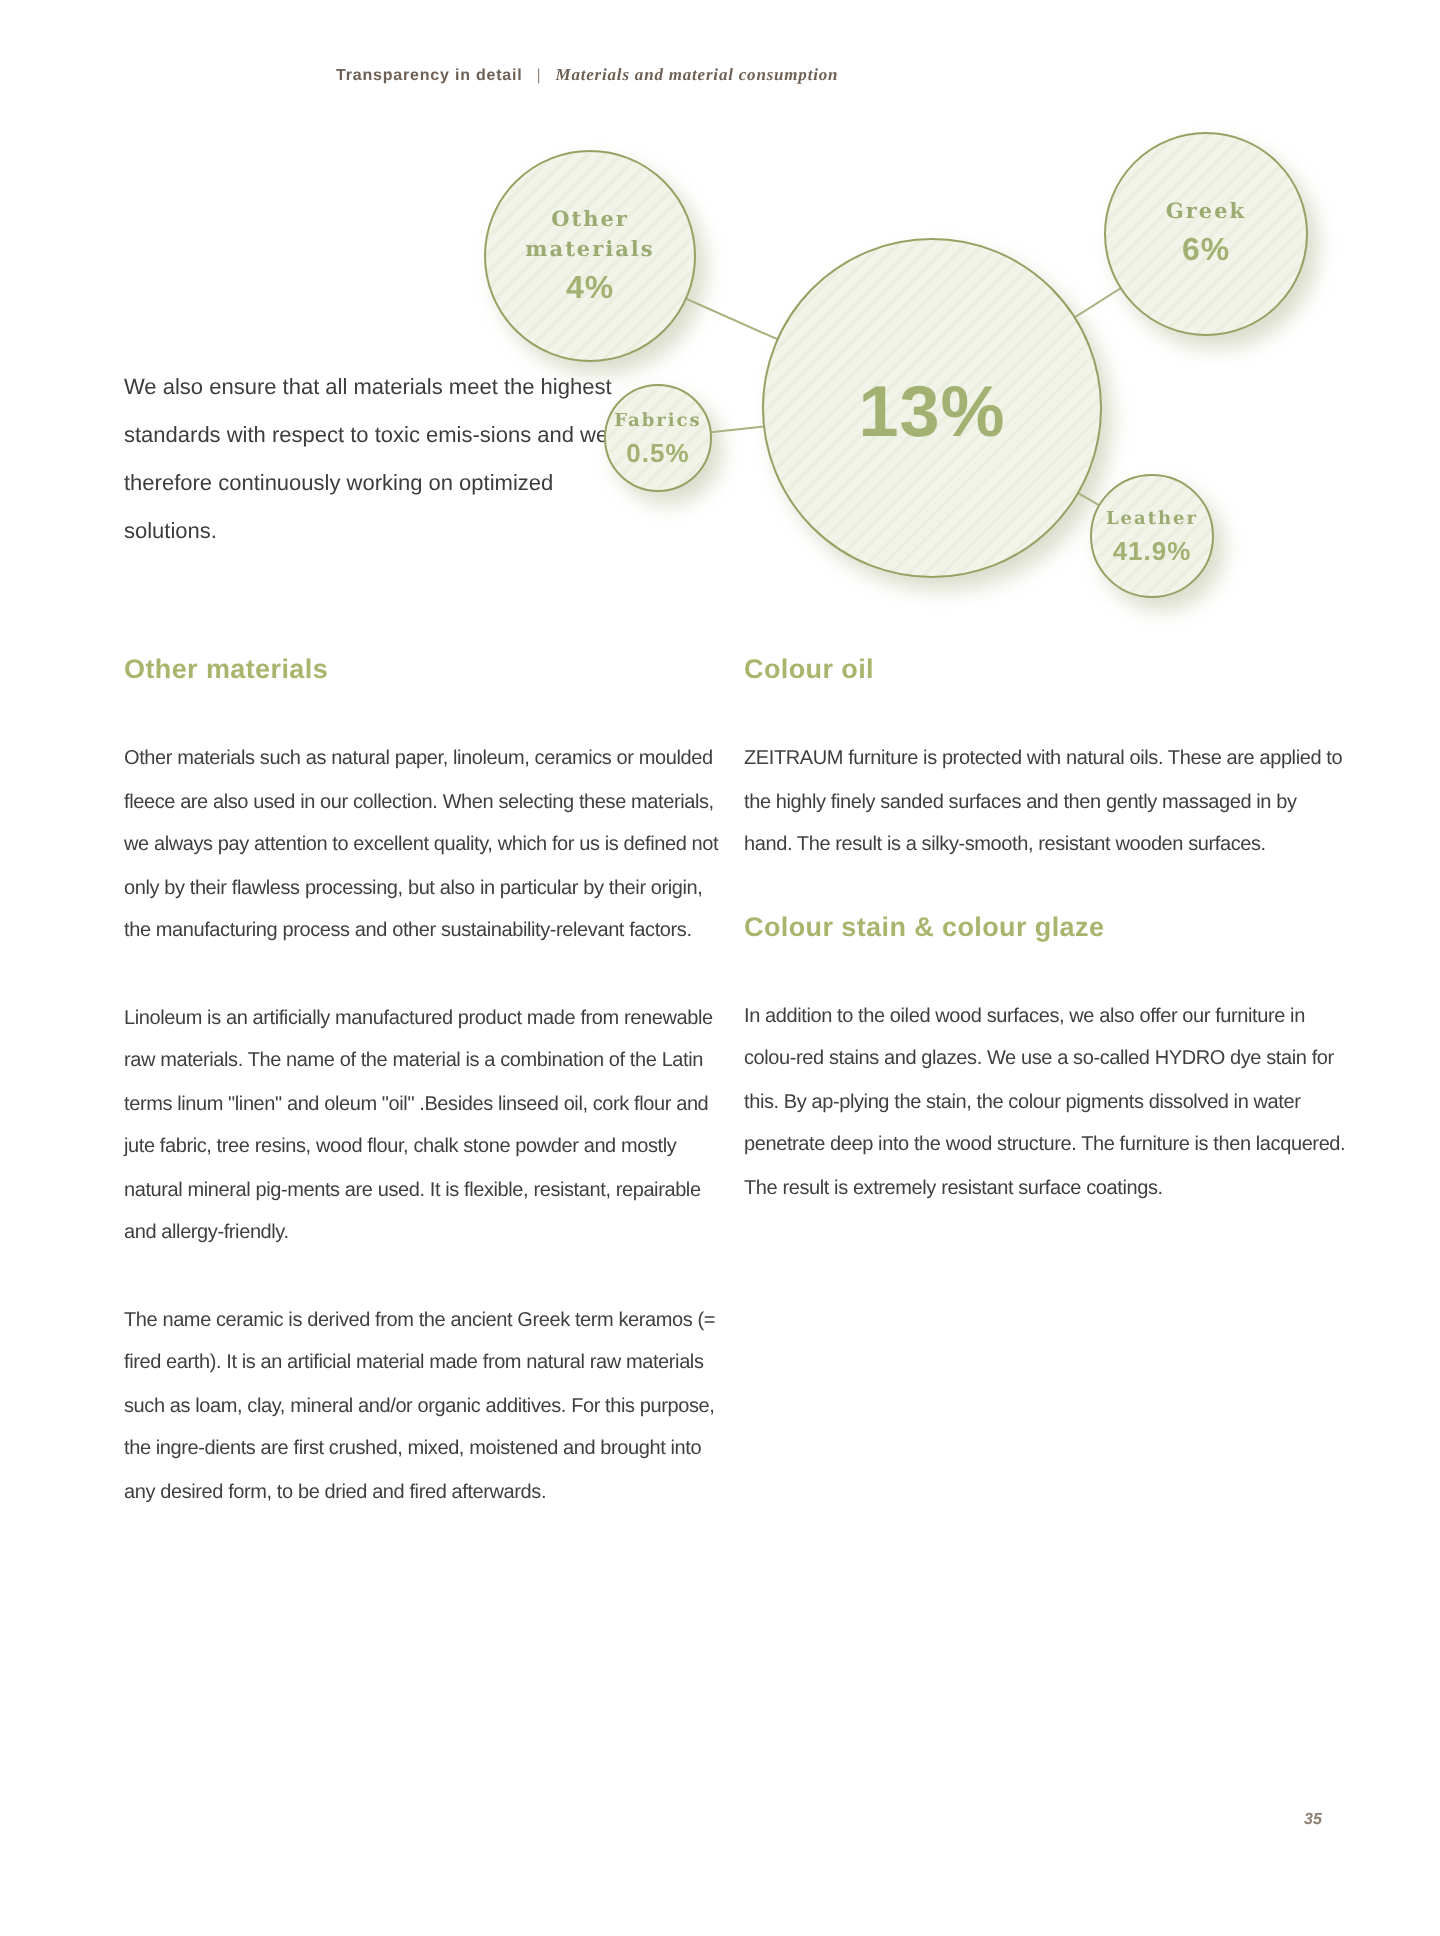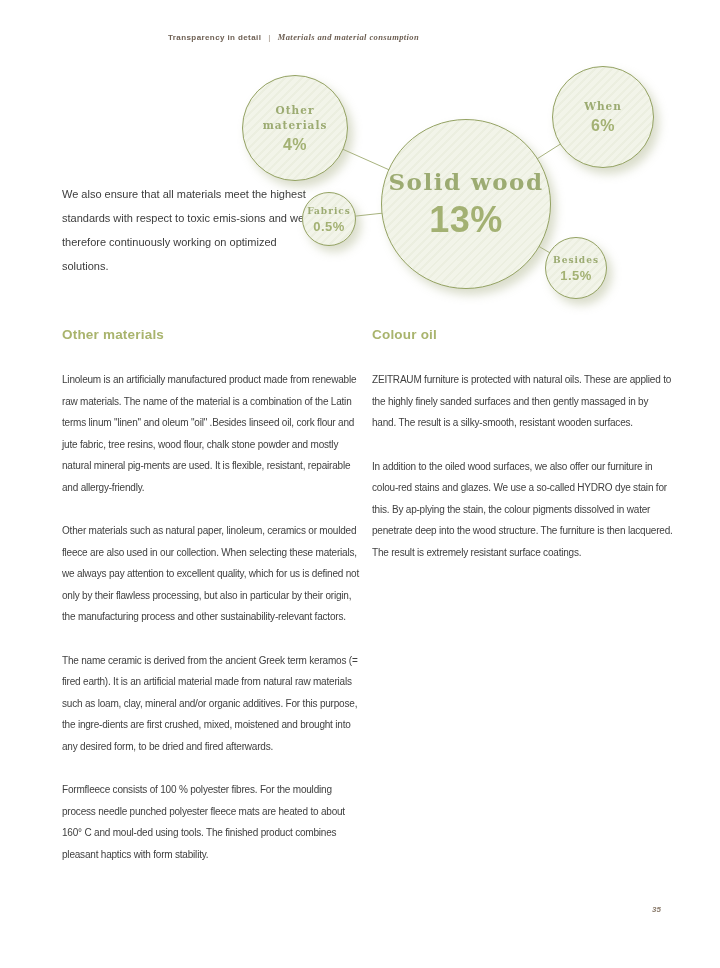--- a/index.html
+++ b/index.html
@@ -144,52 +144,51 @@
   </div>
 
   <div class="chart" id="chart">
     <svg id="chart-links" viewBox="0 0 720 350">
         <line x1="466" y1="204" x2="295" y2="128"></line>
         <line x1="466" y1="204" x2="603" y2="117"></line>
         <line x1="466" y1="204" x2="329" y2="219"></line>
         <line x1="466" y1="204" x2="576" y2="268"></line>
       </svg>
   <div class="bubble tier-lg" style="left: 381px; top: 119px; width: 170px; height: 170px;">
-        <div class="label">Solid wood</div>
         <div class="value">13%</div>
       </div>
       <div class="bubble tier-md" style="left: 242px; top: 75px; width: 106px; height: 106px;">
         <div class="label">Other materials</div>
         <div class="value">4%</div>
       </div>
       <div class="bubble tier-md" style="left: 552px; top: 66px; width: 102px; height: 102px;">
-        <div class="label">When</div>
+        <div class="label">Greek</div>
         <div class="value">6%</div>
       </div>
       <div class="bubble tier-sm" style="left: 302px; top: 192px; width: 54px; height: 54px;">
         <div class="label">Fabrics</div>
         <div class="value">0.5%</div>
       </div>
       <div class="bubble tier-sm" style="left: 545px; top: 237px; width: 62px; height: 62px;">
-        <div class="label">Besides</div>
-        <div class="value">1.5%</div>
+        <div class="label">Leather</div>
+        <div class="value">41.9%</div>
       </div>
     </div>
 
   <p class="intro">We also ensure that all materials meet the highest standards with respect to toxic emis-sions and we therefore continuously working on optimized solutions.</p>
 
   <section class="col col-left">
     <h2>Other materials</h2>
+    <p>Other materials such as natural paper, linoleum, ceramics or moulded fleece are also used in our collection. When selecting these materials, we always pay attention to excellent quality, which for us is defined not only by their flawless processing, but also in particular by their origin, the manufacturing process and other sustainability-relevant factors.</p>
     <p>Linoleum is an artificially manufactured product made from renewable raw materials. The name of the material is a combination of the Latin terms linum "linen" and oleum "oil" .Besides linseed oil, cork flour and jute fabric, tree resins, wood flour, chalk stone powder and mostly natural mineral pig-ments are used. It is flexible, resistant, repairable and allergy-friendly.</p>
-    <p>Other materials such as natural paper, linoleum, ceramics or moulded fleece are also used in our collection. When selecting these materials, we always pay attention to excellent quality, which for us is defined not only by their flawless processing, but also in particular by their origin, the manufacturing process and other sustainability-relevant factors.</p>
     <p>The name ceramic is derived from the ancient Greek term keramos (= fired earth). It is an artificial material made from natural raw materials such as loam, clay, mineral and/or organic additives. For this purpose, the ingre-dients are first crushed, mixed, moistened and brought into any desired form, to be dried and fired afterwards.</p>
-    <p>Formfleece consists of 100 % polyester fibres. For the moulding process needle punched polyester fleece mats are heated to about 160° C and moul-ded using tools. The finished product combines pleasant haptics with form stability.</p>
   </section>
 
   <section class="col col-right">
     <h2>Colour oil</h2>
     <p>ZEITRAUM furniture is protected with natural oils. These are applied to the highly finely sanded surfaces and then gently massaged in by hand. The result is a silky-smooth, resistant wooden surfaces.</p>
+    <h2 class="h2-second">Colour stain &amp; colour glaze</h2>
     <p>In addition to the oiled wood surfaces, we also offer our furniture in colou-red stains and glazes. We use a so-called HYDRO dye stain for this. By ap-plying the stain, the colour pigments dissolved in water penetrate deep into the wood structure. The furniture is then lacquered. The result is extremely resistant surface coatings.</p>
   </section>
 
   <div class="page-number">35</div>
 
 </div>
 
 </body></html>

